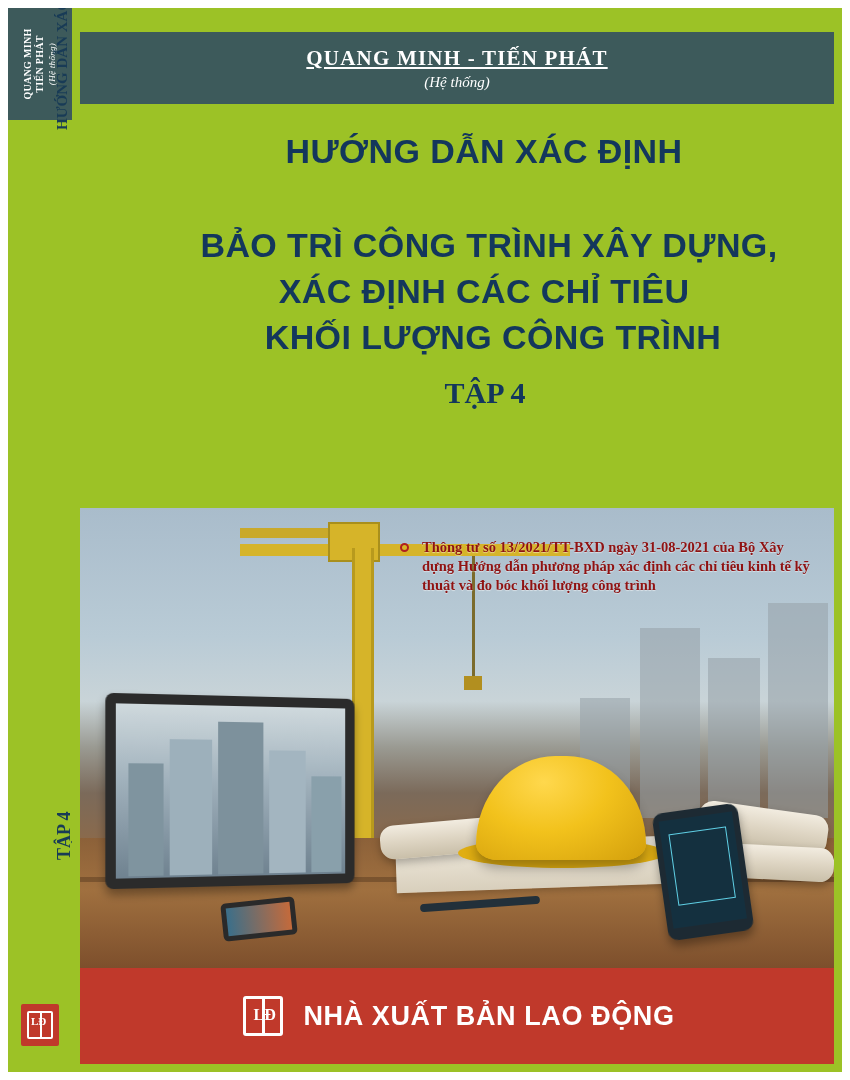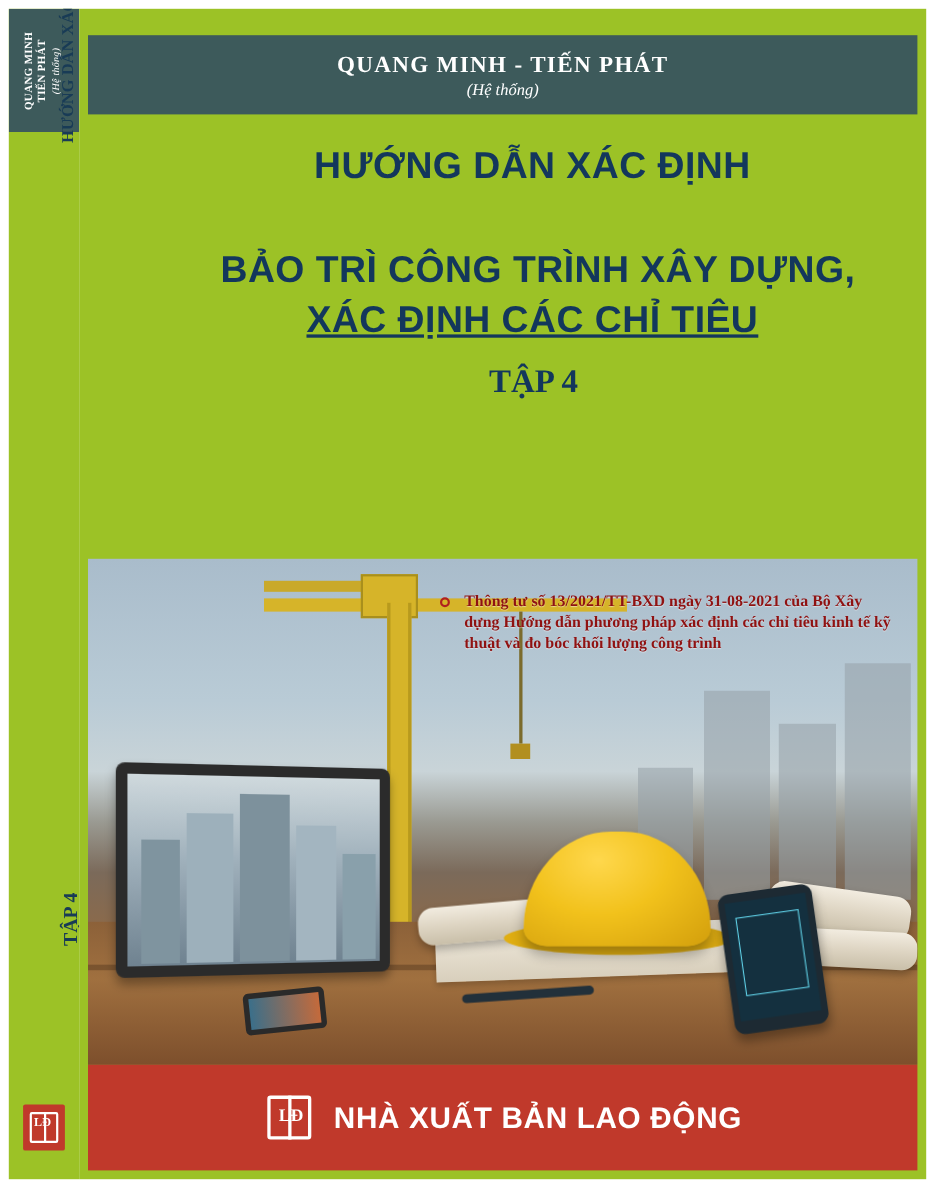--- a/index.html
+++ b/index.html
@@ -156,20 +156,21 @@
     flex-direction: column;
     align-items: center;
     justify-content: center;
   }
   .header-pub {
     color: #ffffff;
     font-family: "Liberation Serif", serif;
     font-weight: bold;
     font-size: 21px;
     letter-spacing: 1.2px;
+    text-decoration: underline;
   }
   .header-sub {
     color: #ffffff;
     font-family: "Liberation Serif", serif;
     font-style: italic;
     font-size: 15px;
     margin-top: 3px;
   }
 
   
@@ -185,21 +186,21 @@
     font-family: "Liberation Sans", sans-serif;
     font-weight: bold;
     font-size: 34px;
     line-height: 46px;
     letter-spacing: 0.4px;
     white-space: nowrap;
   }
   .title-line.l1 { margin-left: 0px; }
   .title-line.l2 { margin-left: 6px; }
   .title-line.l3 { margin-left: 10px; margin-top: 48px; }
-  .title-line.l4 { margin-left: 0; text-decoration: underline; }
+  .title-line.l4 { margin-left: 0; }
   .title-line.l5 { margin-left: 14px; }
   .title-line.l6 { margin-left: 18px; }
 
   .volume {
     color: #13375c;
     font-family: "Liberation Serif", serif;
     font-weight: bold;
     font-size: 30px;
     margin-top: 16px;
     margin-left: 2px;
@@ -483,20 +484,21 @@
 
     <div class="header-band">
       <div class="header-pub">QUANG MINH - TIẾN PHÁT</div>
       <div class="header-sub">(Hệ thống)</div>
     </div>
 
     <div class="title-block">
       <div class="title-line l1">HƯỚNG DẪN XÁC ĐỊNH</div>
       <div class="title-line l3">BẢO TRÌ CÔNG TRÌNH XÂY DỰNG,</div>
       <div class="title-line l4">XÁC ĐỊNH CÁC CHỈ TIÊU</div>
+      <div class="title-line l6">KHỐI LƯỢNG CÔNG TRÌNH</div>
       <div class="volume">TẬP 4</div>
     </div>
 
     <div class="photo">
 
       <div class="sky-build b1"></div>
       <div class="sky-build b2"></div>
       <div class="sky-build b3"></div>
       <div class="sky-build b4"></div>
 

